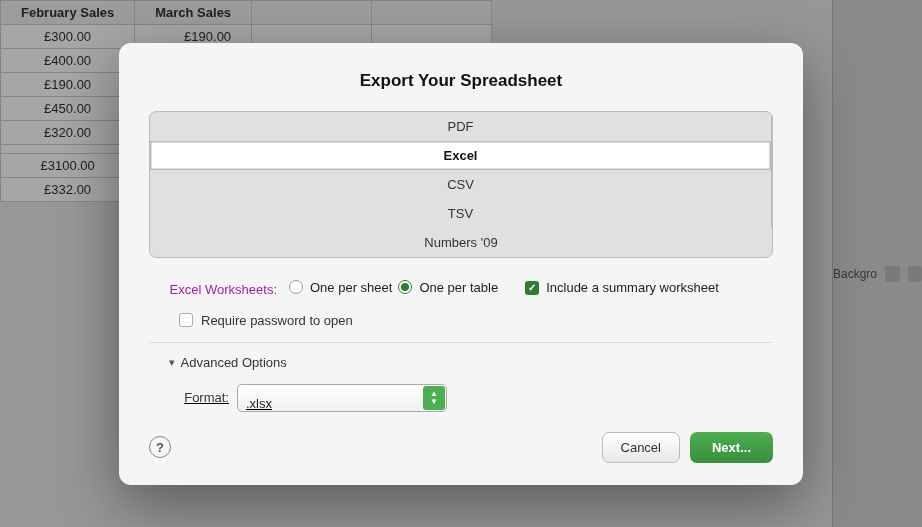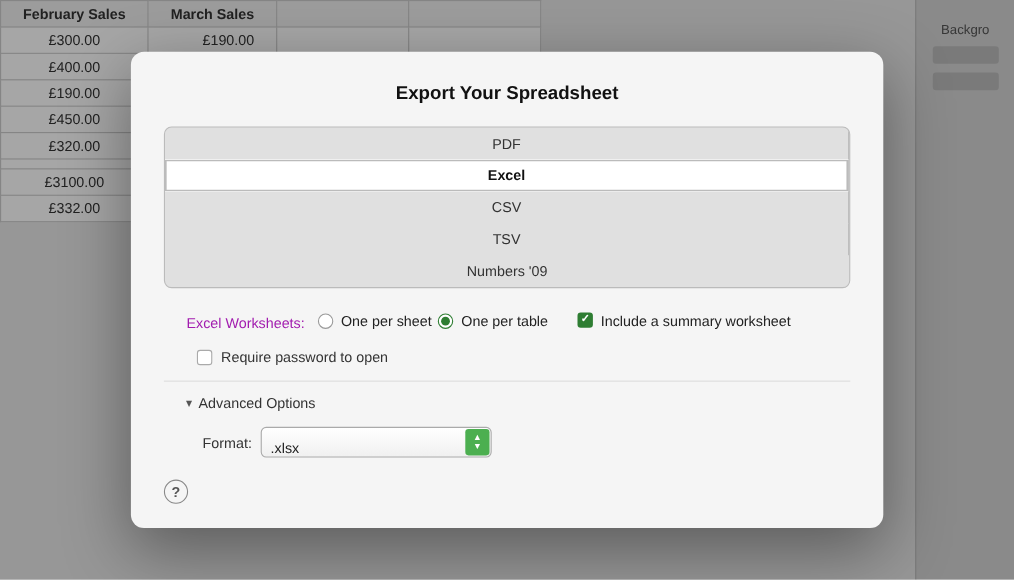--- a/index.html
+++ b/index.html
@@ -44,21 +44,21 @@
     }
 
     .right-panel {
       position: absolute;
       top: 0; right: 0;
       width: 90px;
       height: 100%;
       background: #d4d4d4;
       border-left: 1px solid #bbb;
       display: flex;
-      flex-direction: column;
+      flex-direction: row;
       align-items: center;
       padding-top: 20px;
       gap: 8px;
       margin-left: 12px;
     }
     .right-panel-label {
       font-size: 12px;
       color: #555;
       writing-mode: horizontal-tb;
       text-align: center;
@@ -186,21 +186,21 @@
     .radio-circle.checked::after {
       content: '';
       width: 8px;
       height: 8px;
       border-radius: 50%;
       background: #2e7d32;
     }
 
     .checkbox-option {
       display: flex;
-      align-items: flex-start;
+      align-items: flex-end;
       gap: 7px;
       font-size: 13px;
       color: #222;
       margin-left: 21px;
     }
     .checkbox-box {
       width: 14px;
       height: 14px;
       border-radius: 3px;
       background: #2e7d32;
@@ -260,20 +260,21 @@
       color: #333;
       font-weight: 500;
     }
 
     .format-row {
       display: flex;
       align-items: center;
       margin-left: 20px;
       gap: 8px;
       margin-bottom: 20px;
+      text-decoration: underline;
     }
     .format-label {
       font-size: 13px;
       color: #333;
       min-width: 60px;
       text-align: right;
     }
     .format-select-wrapper {
       position: relative;
       display: inline-block;
@@ -489,15 +490,19 @@
         </div>
         <div class="format-stepper">
           <span class="stepper-up">▲</span>
           <span class="stepper-down">▼</span>
         </div>
       </div>
     </div>
 
     <div class="dialog-footer">
       <button class="help-btn">?</button>
+      <div class="footer-buttons">
+        <button class="btn-cancel">Cancel</button>
+        <button class="btn-next">Next...</button>
+      </div>
     </div>
   </div>
 </div>
 
 </body></html>

